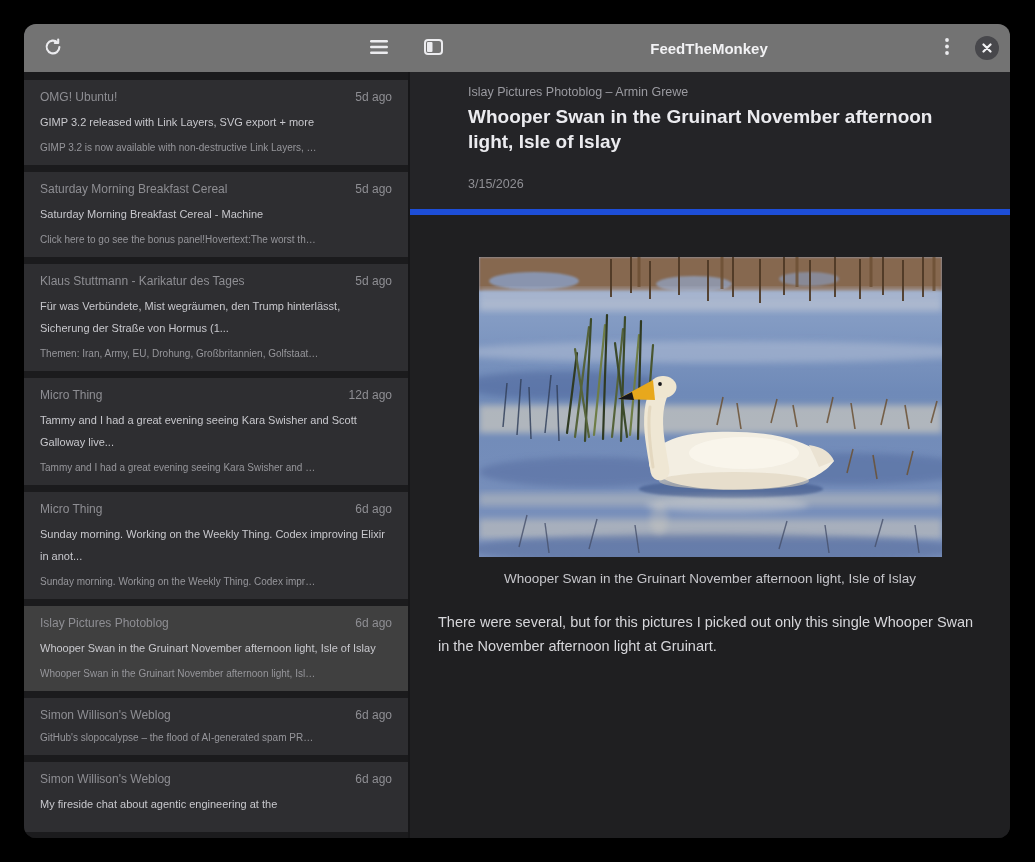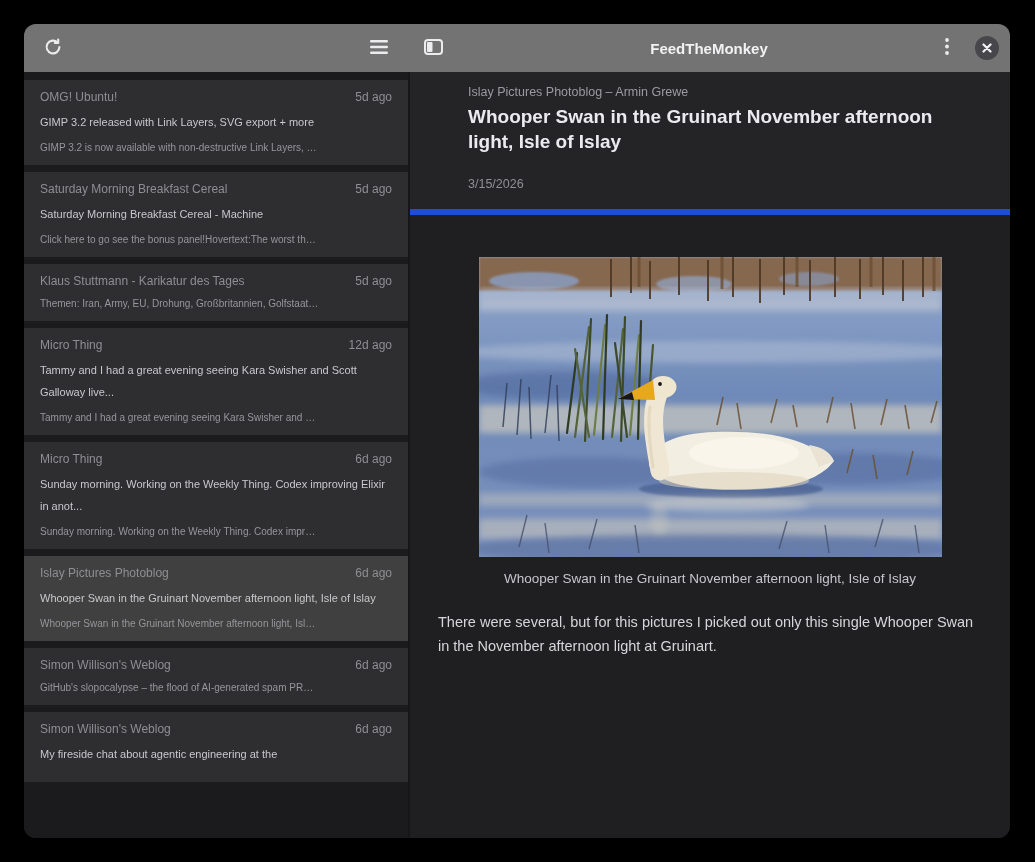--- a/index.html
+++ b/index.html
@@ -131,20 +131,21 @@
           </div>
           <div class="feed-item-title">Saturday Morning Breakfast Cereal - Machine</div>
           <div class="feed-item-summary">Click here to go see the bonus panel!Hovertext:The worst th…</div>
         </div>
 
         <div class="feed-item">
           <div class="feed-item-top">
             <span class="feed-item-source">Klaus Stuttmann - Karikatur des Tages</span>
             <span class="feed-item-time">5d ago</span>
           </div>
+          <div class="feed-item-title">Für was Verbündete, Mist wegräumen, den Trump hinterlässt, Sicherung der Straße von Hormus (1...</div>
           <div class="feed-item-summary">Themen: Iran, Army, EU, Drohung, Großbritannien, Golfstaat…</div>
         </div>
 
         <div class="feed-item">
           <div class="feed-item-top">
             <span class="feed-item-source">Micro Thing</span>
             <span class="feed-item-time">12d ago</span>
           </div>
           <div class="feed-item-title">Tammy and I had a great evening seeing Kara Swisher and Scott Galloway live...</div>
           <div class="feed-item-summary">Tammy and I had a great evening seeing Kara Swisher and …</div>

